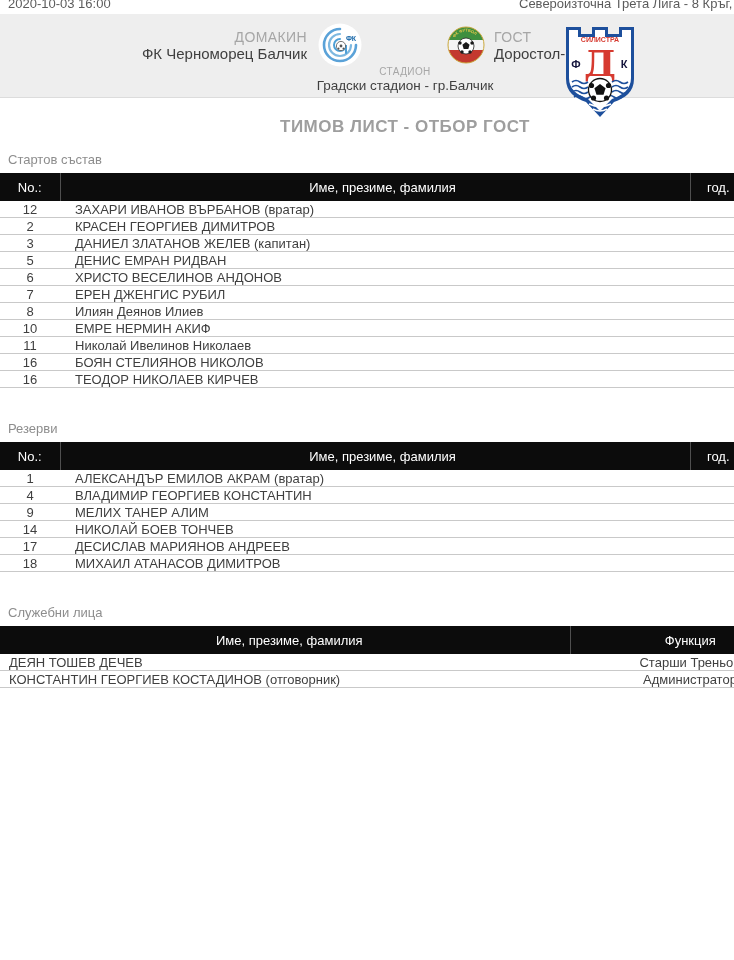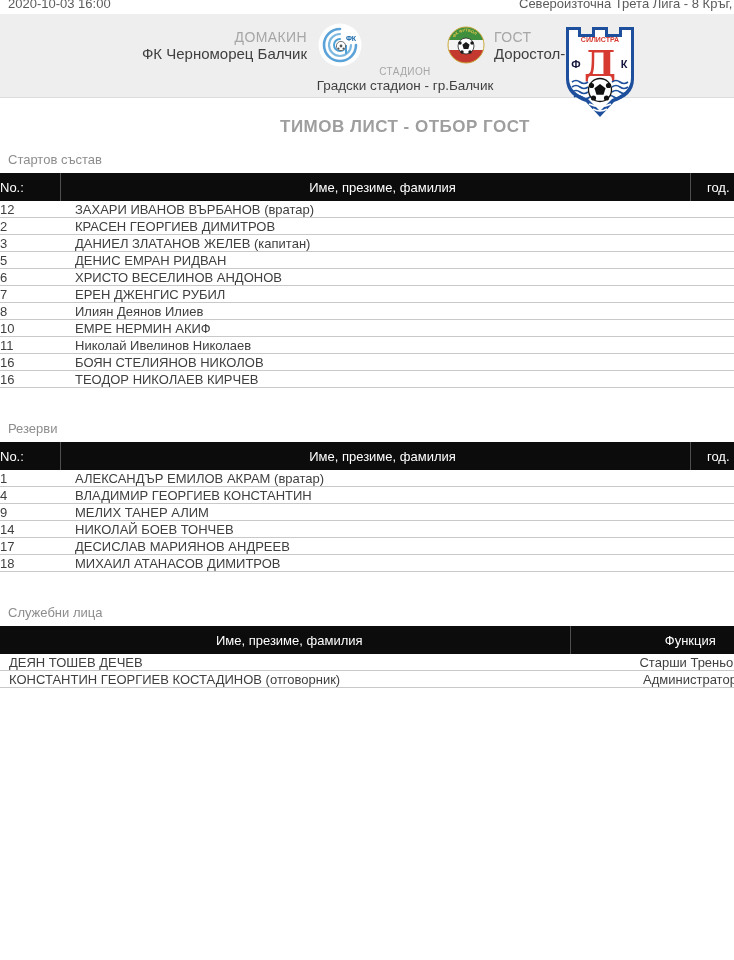--- a/index.html
+++ b/index.html
@@ -32,21 +32,21 @@
   .section-label{margin:33px 0 6px 8px;font-size:13px;color:#8d8d8d}
   .section-label.first{margin-top:15px}
 
   table.tbl{width:810px;border-collapse:collapse;table-layout:fixed;font-size:13px;color:#3f3f3f}
   .tbl thead th{
     background:#0c0c0c;color:#ffffff;font-weight:normal;height:28px;
     text-align:center;border-right:1px solid #4f4f4f;padding:0;
   }
   .tbl thead th:last-child{border-right:none}
   .tbl td{height:16px;border-bottom:1px solid #c9c9c9;padding:0;background:#fff}
-  .tbl-players th.c-no,.tbl-players td.c-no{text-align:left}
+  .tbl-players th.c-no,.tbl-players td.c-no{text-align:center}
   .tbl-players th.c-name,.tbl-players td.c-name{padding-left:15px}
   .tbl-players th.c-year,.tbl-players td.c-year{padding-left:10px}
   .tbl-officials th.c-name,.tbl-officials td.c-name{padding-left:9px}
   .tbl-officials th.c-function,.tbl-officials td.c-function{text-align:center}
 </style>
 </head>
 <body>
 
 <div class="page">
 

